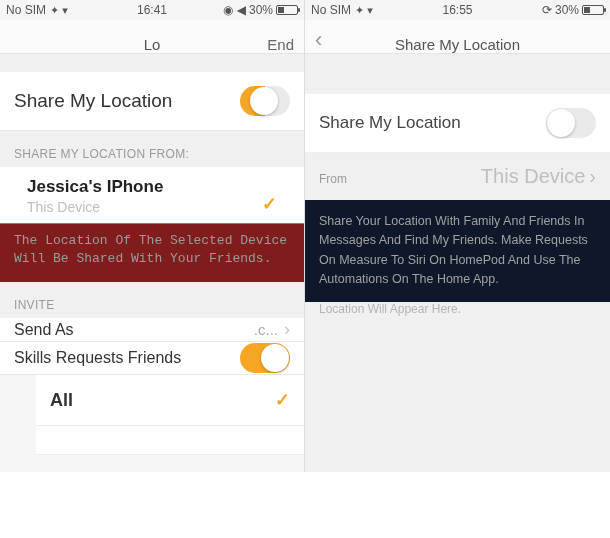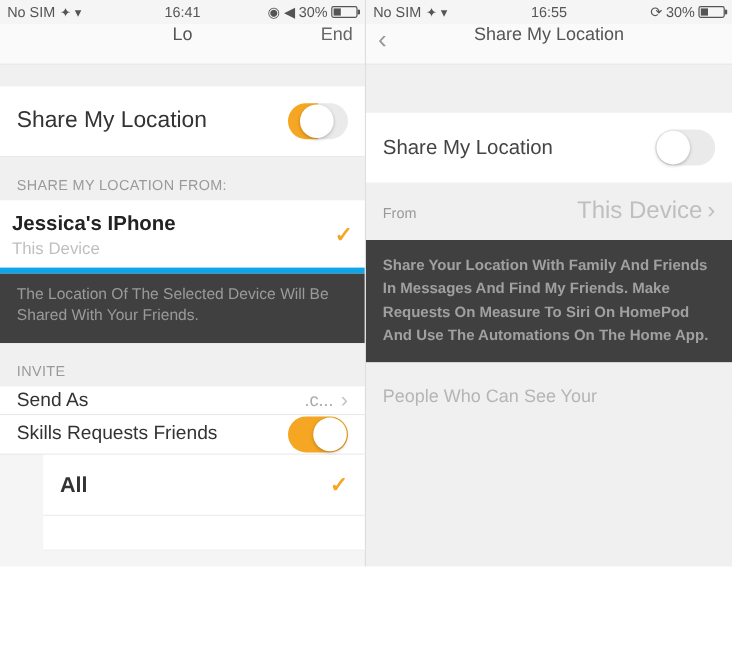--- a/index.html
+++ b/index.html
@@ -9,61 +9,61 @@
 
     .status-bar { height: 20px; background: #f5f5f5; display: flex; align-items: center; padding: 0 6px; font-size: 12px; color: #555; }
     .status-left { display: flex; align-items: center; gap: 4px; flex: 1; }
     .status-center { flex: 0; }
     .status-right { flex: 1; display: flex; justify-content: flex-end; align-items: center; gap: 3px; }
     .wifi { font-size: 11px; }
     .battery-outline { width: 22px; height: 10px; border: 1px solid #555; border-radius: 2px; position: relative; display: inline-block; }
     .battery-outline::after { content: ""; position: absolute; right: -3px; top: 2px; width: 2px; height: 4px; background: #555; border-radius: 1px; }
     .battery-fill { position: absolute; left: 1px; top: 1px; bottom: 1px; width: 30%; background: #555; }
 
-    .nav-bar { height: 34px; background: #fafafa; display: flex; align-items: flex-start; padding: 0 10px; border-bottom: 1px solid #e5e5e5; font-size: 15px; color: #666; }
+    .nav-bar { height: 34px; background: #fafafa; display: flex; align-items: flex-end; padding: 0 10px; border-bottom: 1px solid #e5e5e5; font-size: 15px; color: #666; }
     .nav-left { flex: 1; text-align: left; }
     .nav-center { flex: 2; text-align: center; font-weight: 500; color: #555; }
     .nav-right { flex: 1; text-align: right; }
     .back-chevron { font-size: 22px; color: #999; font-weight: 300; }
 
     .row { background: #fff; padding: 1px 14px; display: flex; align-items: center; border-bottom: 1px solid #e9e9e9; font-size: 16px; color: #333; }
     .row .label { flex: 1; }
     .row .value { color: #aaa; font-size: 15px; }
     .row .chevron { color: #c5c5c5; font-size: 18px; margin-left: 6px; }
     .row.big { font-size: 19px; font-weight: 500; padding: 14px 14px; }
 
     .section-header { padding: 16px 14px 6px; font-size: 12px; color: #9a9a9a; text-transform: uppercase; letter-spacing: 0.3px; background: #f0f0f0; }
-    .section-footer { padding: 8px 14px 14px; font-size: 13px; color: #9a9a9a; background: #404040; line-height: 1.4; }
+    .section-footer { padding: 8px 14px 14px; font-size: 13px; color: #9a9a9a; background: #7f1d1d; line-height: 1.4; font-family: Liberation Mono, monospace; }
 
     .toggle { width: 50px; height: 30px; border-radius: 15px; background: #eaeaea; position: relative; }
     .toggle.partial { background: linear-gradient(90deg, #f5a623 0 50%, #eaeaea 50% 100%); }
     .toggle.partial .knob { left: 10px; }
     .toggle .knob { width: 28px; height: 28px; border-radius: 50%; background: #fff; box-shadow: 0 1px 3px rgba(0,0,0,.25); position: absolute; top: 1px; left: 1px; transition: left .2s; }
     .toggle.on { background: #f5a623; }
     .toggle.on .knob { left: 21px; }
     .toggle.off .knob { left: 1px; }
 
     .check { color: #f5a623; font-size: 18px; font-weight: 600; }
 
-    .device-row { background: #fff; padding: 10px 10px 8px; border-bottom: 5px solid #0ea5e9; display: flex; align-items: center; }
+    .device-row { background: #fff; padding: 10px 27px 8px; border-bottom: 1px solid #0ea5e9; display: flex; align-items: flex-end; }
     .device-info { flex: 1; }
     .device-name { font-size: 17px; font-weight: 600; color: #222; }
     .device-sub { font-size: 14px; color: #bfbfbf; margin-top: 2px; }
 
     .opt-row { background: #fff; padding: 14px 14px; font-size: 18px; display: flex; align-items: center; border-bottom: 1px solid #eee; margin-left: 36px; }
     .opt-row .label { flex: 1; color: #333; }
     .opt-row.selected .label { font-weight: 600; }
 
     
     .r-row { background: #fff; padding: 14px 14px; display: flex; align-items: center; border-bottom: 1px solid #eee; }
     .r-row .label { flex: 1; font-size: 17px; font-weight: 500; color: #444; }
     .r-from { background: #f0f0f0; padding: 12px 14px; display: flex; align-items: baseline; font-size: 12px; color: #999; justify-content: flex-end; }
     .r-from .val { flex: 1; text-align: right; font-size: 20px; color: #bfbfbf; font-weight: 400; }
     .r-from .chev { color: #bfbfbf; font-size: 20px; margin-left: 4px; }
-    .r-footer { padding: 12px 14px; font-size: 12.5px; color: #a0a0a0; background: #404040; line-height: 1.55; font-weight: bold; }
+    .r-footer { padding: 12px 14px; font-size: 12.5px; color: #a0a0a0; background: #0f172a; line-height: 1.55; }
     .r-people-hdr { padding: 20px 14px 4px; font-size: 15px; color: #b5b5b5; background: #f0f0f0; }
     .r-people-sub { padding: 0 14px 20px; font-size: 12px; color: #b5b5b5; background: #f0f0f0; }
     .r-fill { flex: 1; background: #f0f0f0; }
 
     .spacer { height: 18px; background: #f0f0f0; }
   </style>
 </head>
 <body>
 
 <div class="phone left">
@@ -167,16 +167,16 @@
   </div>
 
   <div class="r-from">
     <span>From</span>
     <span class="val">This Device</span>
     <span class="chev">›</span>
   </div>
 
   <div class="r-footer">Share Your Location With Family And Friends In Messages And Find My Friends. Make Requests On Measure To Siri On HomePod And Use The Automations On The Home App.</div>
 
-  <div class="r-people-hdr">People Who Can See Your</div>
+  <div class="r-people-sub">Location Will Appear Here.</div>
 
   <div class="r-fill"></div>
 </div>
 
 </body></html>

